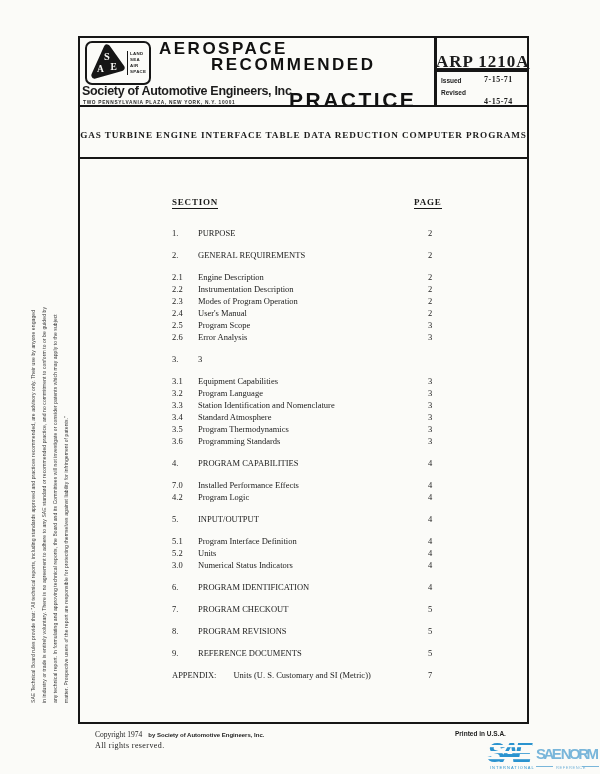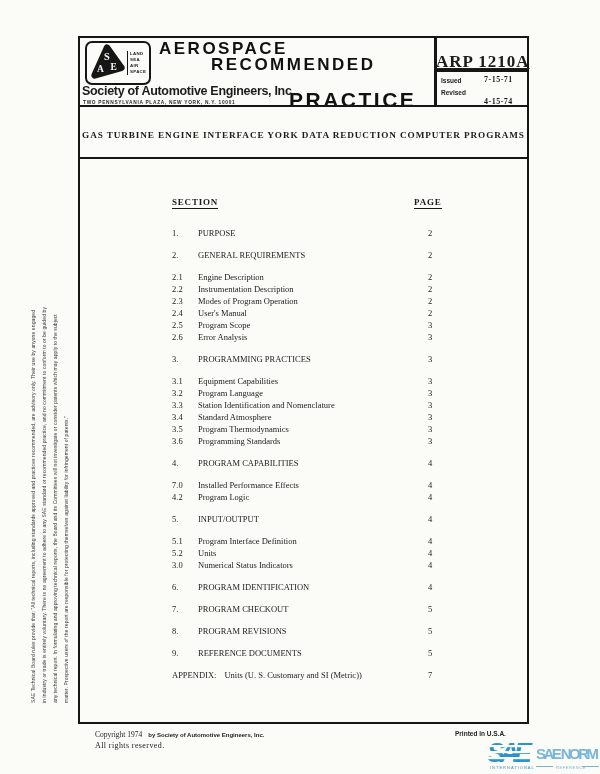--- a/index.html
+++ b/index.html
@@ -100,21 +100,21 @@
   }
   #section-label { left:92px; }
   #page-label { left:334px; }
 
   #toc-list { position:absolute; left:92px; top:180px; width:330px; }
   .toc-row { display:flex; width:276px; height:12px; align-items:flex-start; }
   .toc-row.gap { margin-top:10px; }
   .toc-num  { width:26px; font-size:8.5px; }
   .toc-title{ width:230px; font-size:8.5px; white-space:nowrap; }
   .toc-page { width:20px; font-size:8.5px; }
-  .toc-row.appendix .toc-num { width:auto; margin-right:8px; }
+  .toc-row.appendix .toc-num { width:auto; margin-right:17px; }
   .toc-row.appendix .toc-title { width:auto; flex:1; }
 
   
   #footer-copy { position:absolute; left:95px; top:730px; font-size:7.5px; white-space:nowrap; }
   #copy-by {
     font-family:"Liberation Sans", sans-serif; font-size:6px; font-weight:bold; margin-left:6px;
   }
   #footer-rights { position:absolute; left:95px; top:741px; font-size:8px; letter-spacing:.4px; }
   #printed {
     position:absolute; left:455px; top:730px;
@@ -162,21 +162,21 @@
 
     <div id="hdr-vline"></div>
     <div id="arp-number">ARP 1210A</div>
     <div id="arp-underline"></div>
     <div class="meta-label" id="issued-label">Issued</div>
     <div class="meta-value" id="issued-value">7-15-71</div>
     <div class="meta-label" id="revised-label">Revised</div>
     <div class="meta-value" id="revised-value">4-15-74</div>
     <div id="hdr-divider"></div>
 
-    <div id="doc-title">GAS TURBINE ENGINE INTERFACE YORK DATA REDUCTION COMPUTER PROGRAMS</div>
+    <div id="doc-title">GAS TURBINE ENGINE INTERFACE TABLE DATA REDUCTION COMPUTER PROGRAMS</div>
     <div id="rule2"></div>
 
     <div class="col-label" id="section-label">SECTION</div>
     <div class="col-label" id="page-label">PAGE</div>
 
     <div id="toc-list">
         <div class="toc-row major gap">
     <span class="toc-num">1.</span>
     <span class="toc-title">PURPOSE</span>
     <span class="toc-page">2</span>
@@ -211,21 +211,20 @@
     <span class="toc-title">Program Scope</span>
     <span class="toc-page">3</span>
   </div>
         <div class="toc-row sub">
     <span class="toc-num">2.6</span>
     <span class="toc-title">Error Analysis</span>
     <span class="toc-page">3</span>
   </div>
         <div class="toc-row major gap">
     <span class="toc-num">3.</span>
-    <span class="toc-title">PROGRAMMING PRACTICES</span>
     <span class="toc-page">3</span>
   </div>
         <div class="toc-row sub gap">
     <span class="toc-num">3.1</span>
     <span class="toc-title">Equipment Capabilities</span>
     <span class="toc-page">3</span>
   </div>
         <div class="toc-row sub">
     <span class="toc-num">3.2</span>
     <span class="toc-title">Program Language</span>

